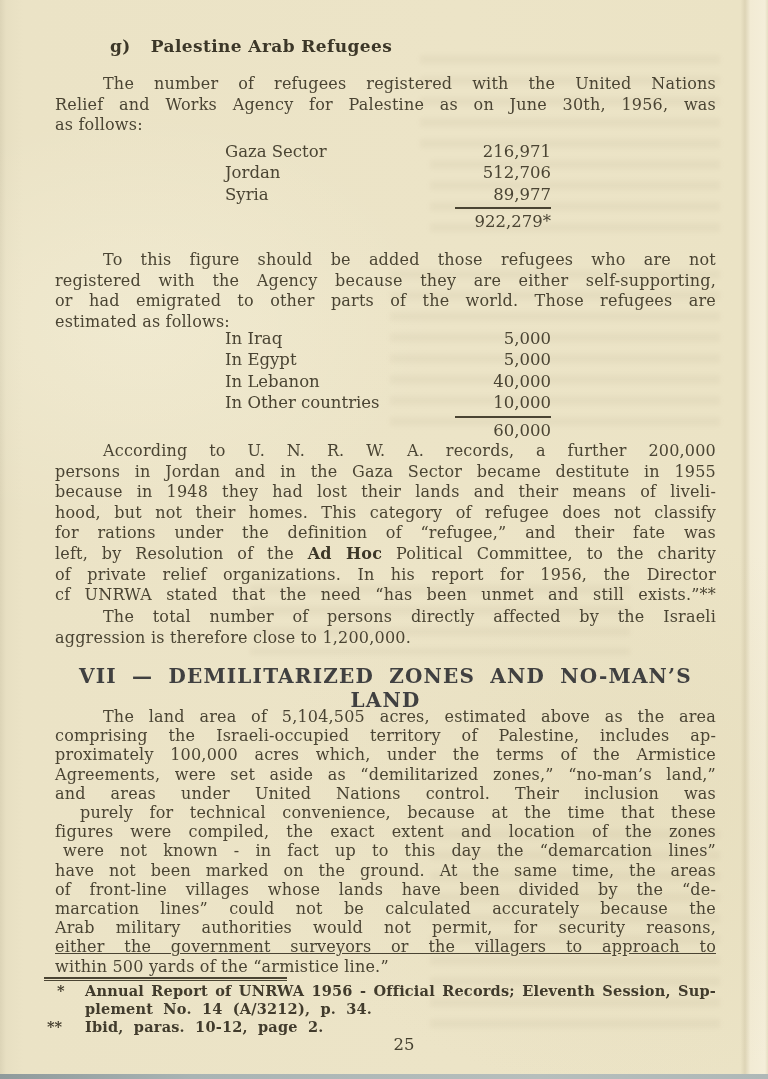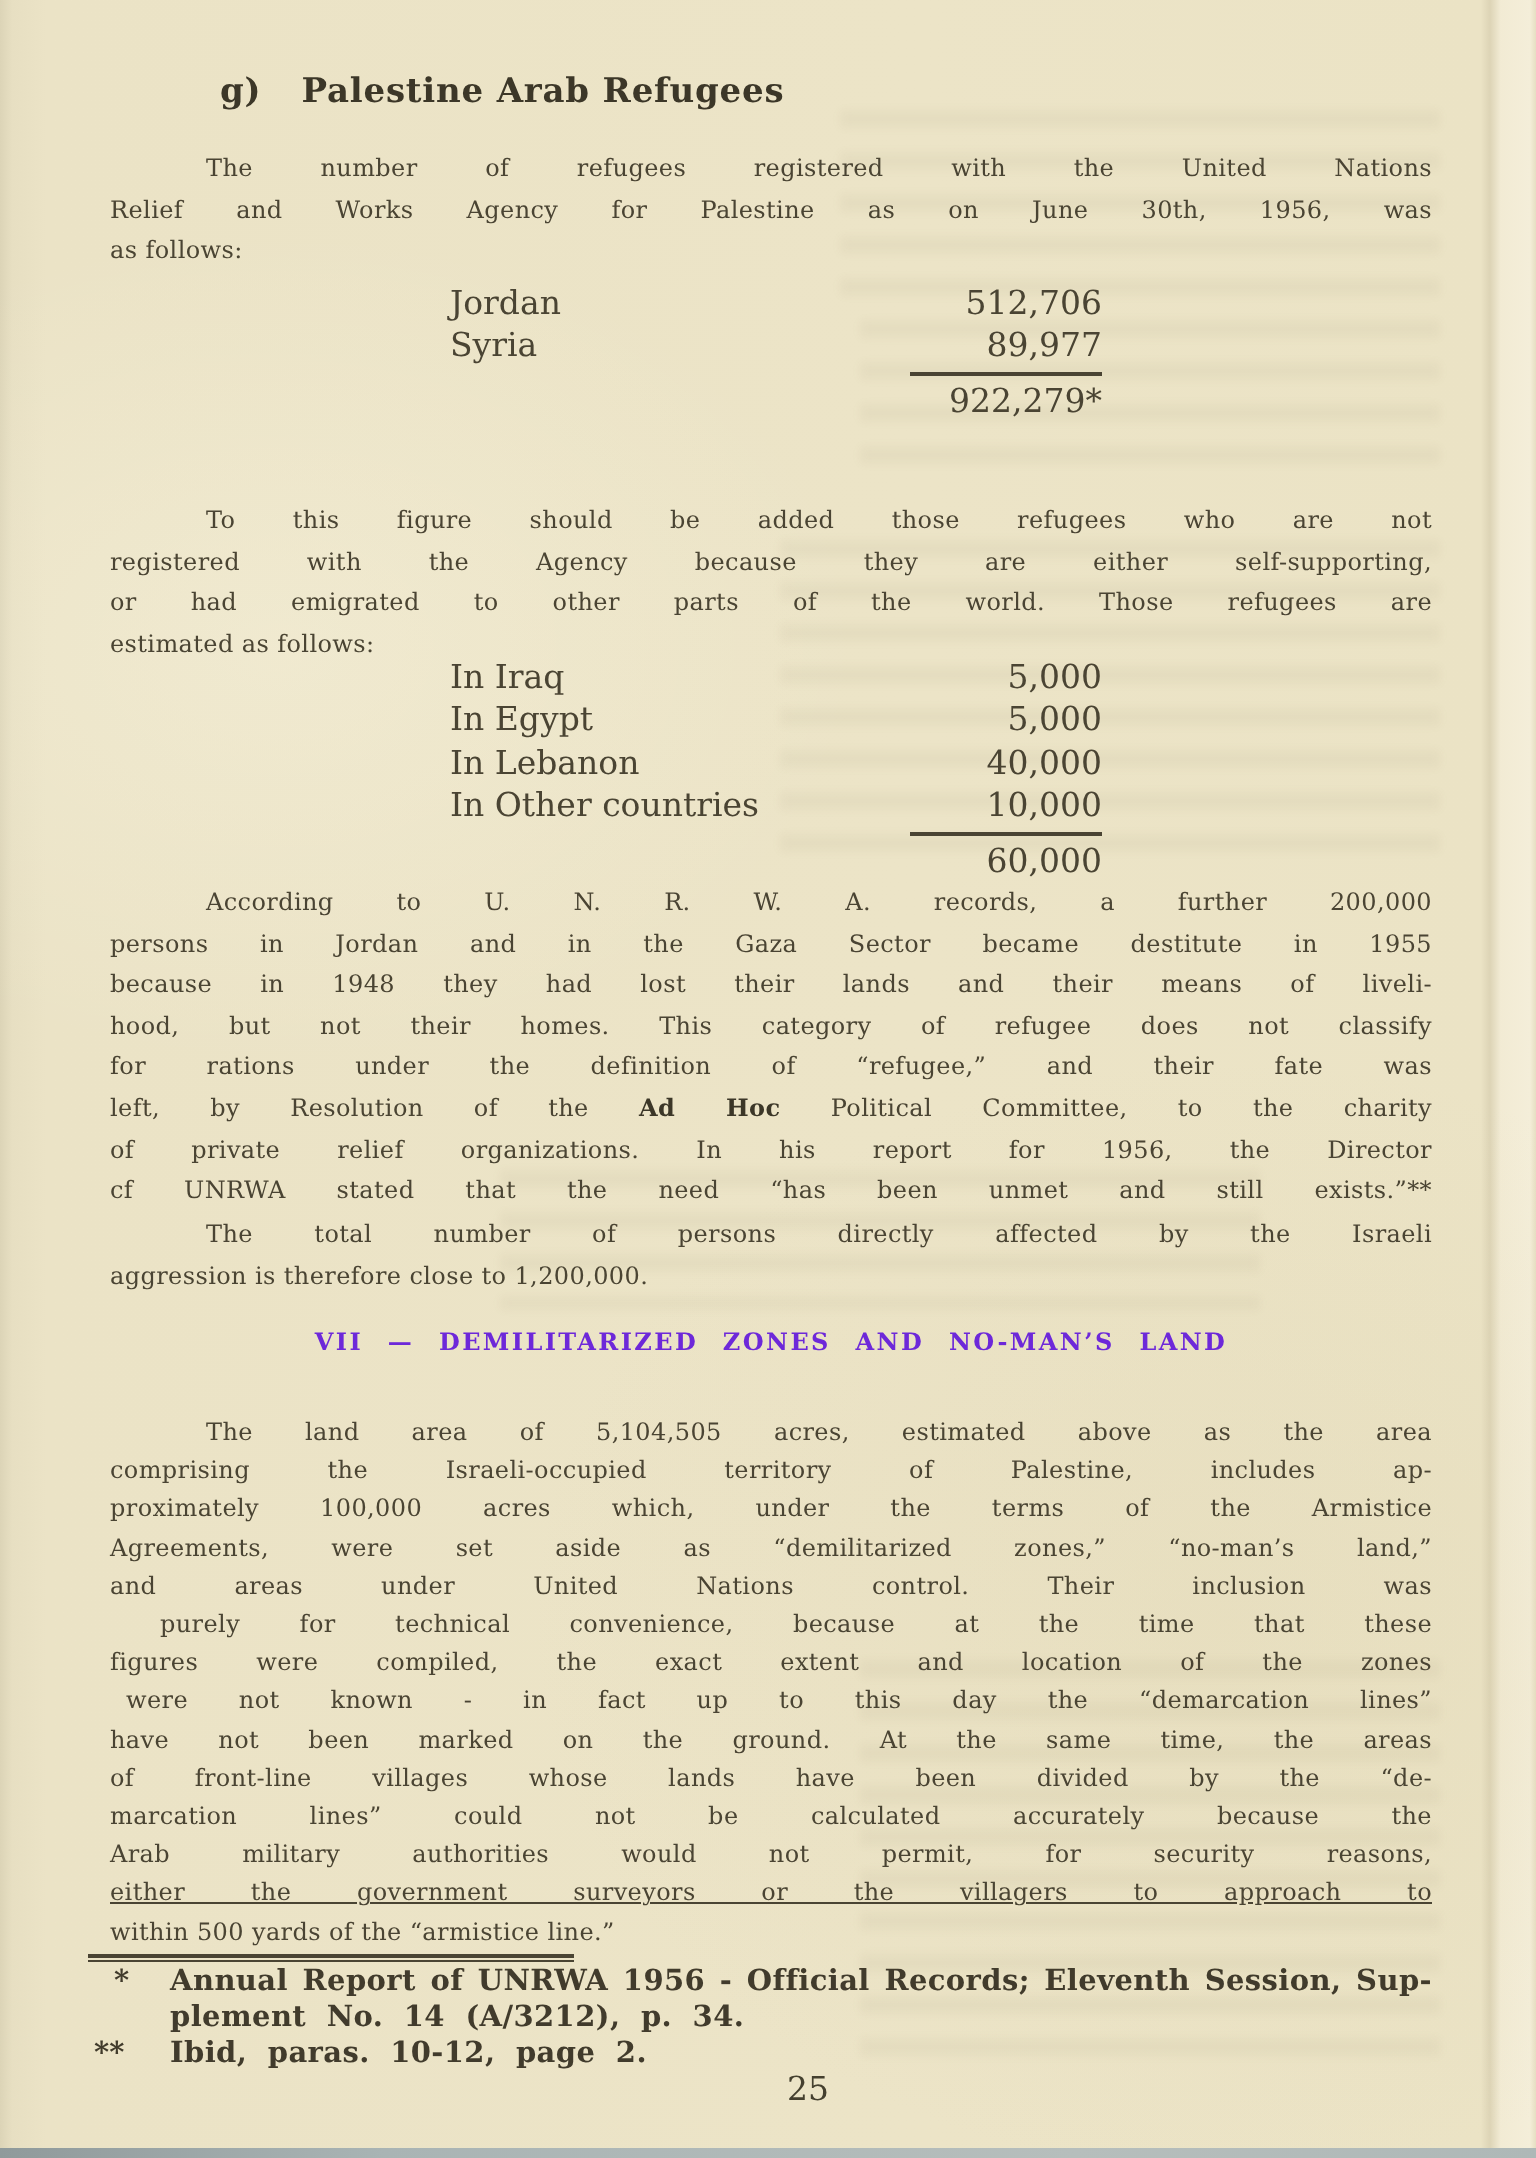--- a/index.html
+++ b/index.html
@@ -7,34 +7,34 @@
   body {
     position:relative; width:768px; height:1079px; overflow:hidden;
     font-family:"DejaVu Serif","Liberation Serif",serif;
     color:#4a4433;
     background:
       radial-gradient(ellipse 420px 300px at 18% 30%, rgba(255,252,236,.25), rgba(0,0,0,0) 70%),
       radial-gradient(ellipse 500px 400px at 80% 75%, rgba(212,200,160,.18), rgba(0,0,0,0) 70%),
       linear-gradient(90deg,#dcd4b7 0,#e7dfc2 .8%,#ebe3c6 3%,#ece4c7 60%,#ebe3c5 96.4%,#ddd4b6 97%,#f2ebd4 97.7%,#f4eed9 99.6%,#e6dec2 100%);
   }
   .blk { position:absolute; left:55px; width:661px; }
-  .ln { font-size:12px; line-height:20.6px; letter-spacing:.2px; white-space:normal; }
+  .ln { font-size:16px; line-height:20.6px; letter-spacing:.2px; white-space:normal; }
   .j  { text-align:justify; text-align-last:justify; text-justify:inter-word; }
   .last { text-align:left; }
   .ind { text-indent:48px; }
   .ind-sm { text-indent:8px; }
   .ghead { position:absolute; left:110px; top:36px; font-weight:700; font-size:17px; color:#3c3728; letter-spacing:.4px; }
   .ghead .glabel { display:inline-block; margin-right:20px; }
   .numtable { position:absolute; left:225px; width:326px; }
   .numtable .row { display:flex; justify-content:space-between; height:21.4px; font-size:16.5px; line-height:21.4px; }
   .numtable .val { width:110px; text-align:right; }
   .sumrule { width:96px; height:2px; background:#4a4433; margin:2px 0 2px auto; }
   .totrow { text-align:right; font-size:16.5px; line-height:21.4px; }
   .secthead { position:absolute; left:55px; top:664px; width:661px; text-align:center;
-    font-weight:700; font-size:12px; color:#6d28d9; letter-spacing:1.2px; word-spacing:7px; }
+    font-weight:700; font-size:20px; color:#404040; letter-spacing:1.2px; word-spacing:7px; }
   .fnrule { position:absolute; left:44px; top:977px; width:243px; height:4px;
     border-top:2px solid #4a4433; border-bottom:1px solid #4a4433; }
   .footnotes { position:absolute; left:55px; top:982px; width:661px; font-weight:700; font-size:14.5px; color:#413b2c; }
   .fnrow { position:relative; padding-left:30px; }
   .fnmark { position:absolute; left:2px; top:0; }
   .fnmark.dbl { left:-8px; }
   .fnln { line-height:18px; letter-spacing:.2px; }
   .fnln.sp { word-spacing:5px; }
   .pageno { position:absolute; left:0; top:1035px; width:768px; text-align:center; font-size:16.5px; color:#45402f;padding-left:40px; }
   .bottomstrip { position:absolute; left:0; bottom:0; width:768px; height:5px;
@@ -56,20 +56,24 @@
   <span class="glabel">g)</span><span>Palestine Arab Refugees</span>
 </div>
 
 <div class="blk" style="top:74px;">
   <div class="ln j ind">The number of refugees registered with the United Nations</div>
   <div class="ln j">Relief and Works Agency for Palestine as on June 30th, 1956, was</div>
   <div class="ln last">as follows:</div>
 </div>
 
 <div class="numtable" style="top:141px;">
+  <div class="row">
+    <span>Gaza Sector</span>
+    <span class="val">216,971</span>
+  </div>
   <div class="row">
     <span>Jordan</span>
     <span class="val">512,706</span>
   </div>
   <div class="row">
     <span>Syria</span>
     <span class="val">89,977</span>
   </div>
   <div class="sumrule"></div>
   <div class="totrow">922,279*</div>

